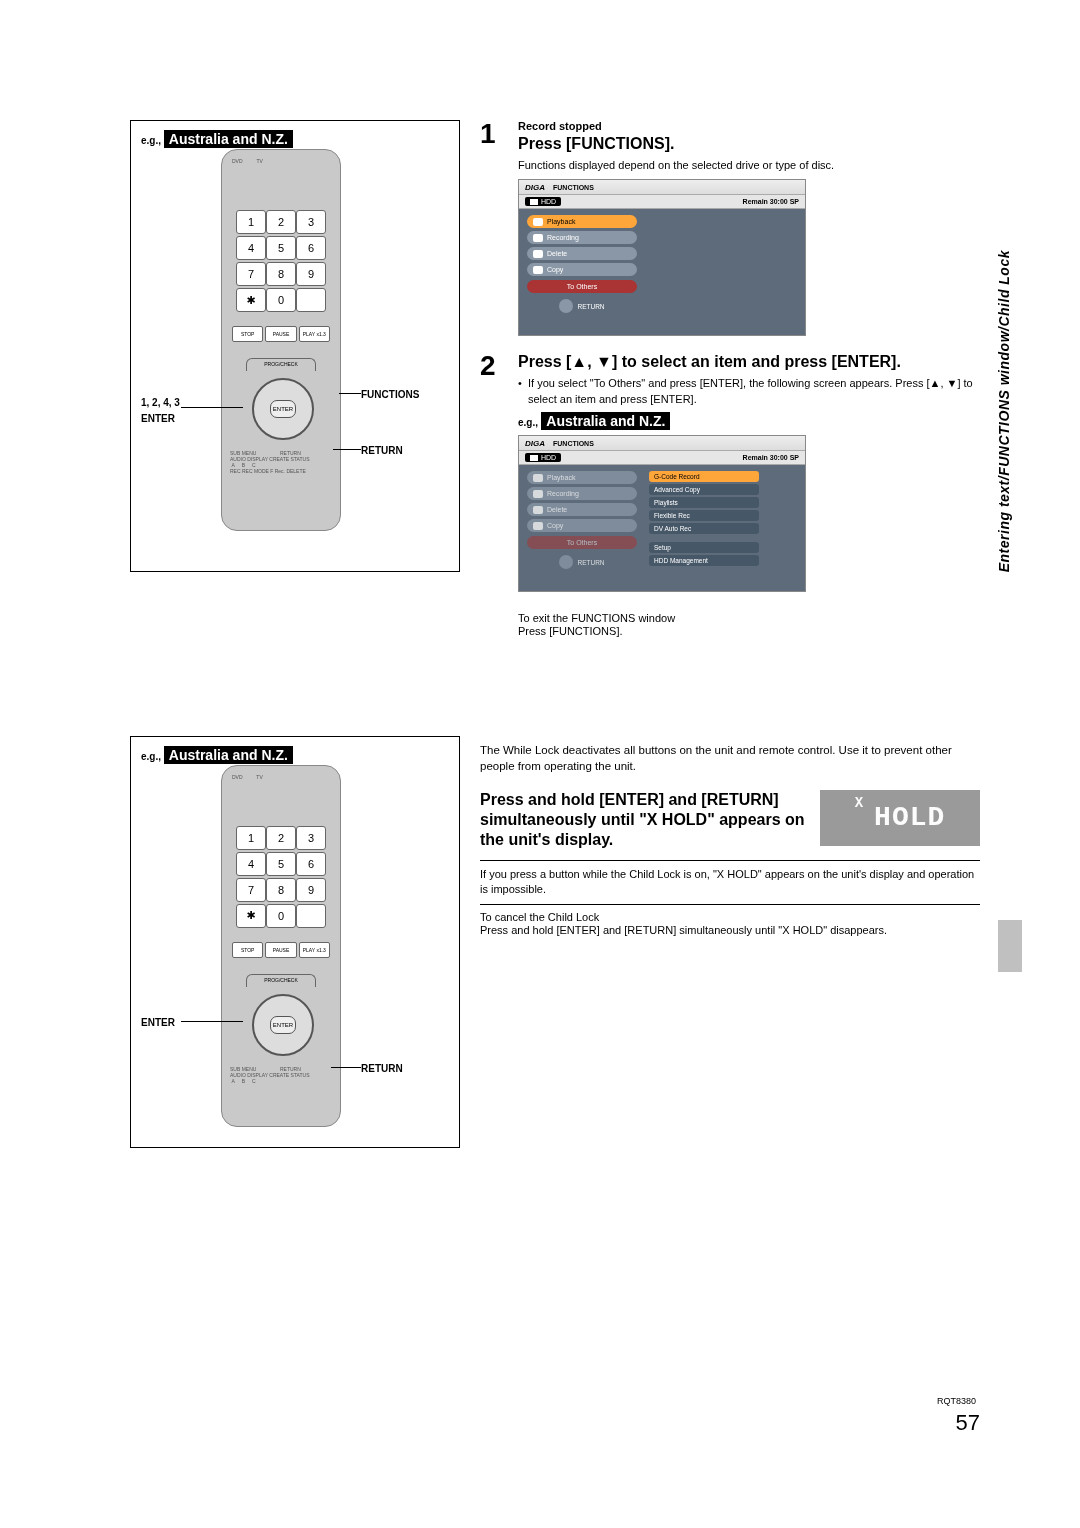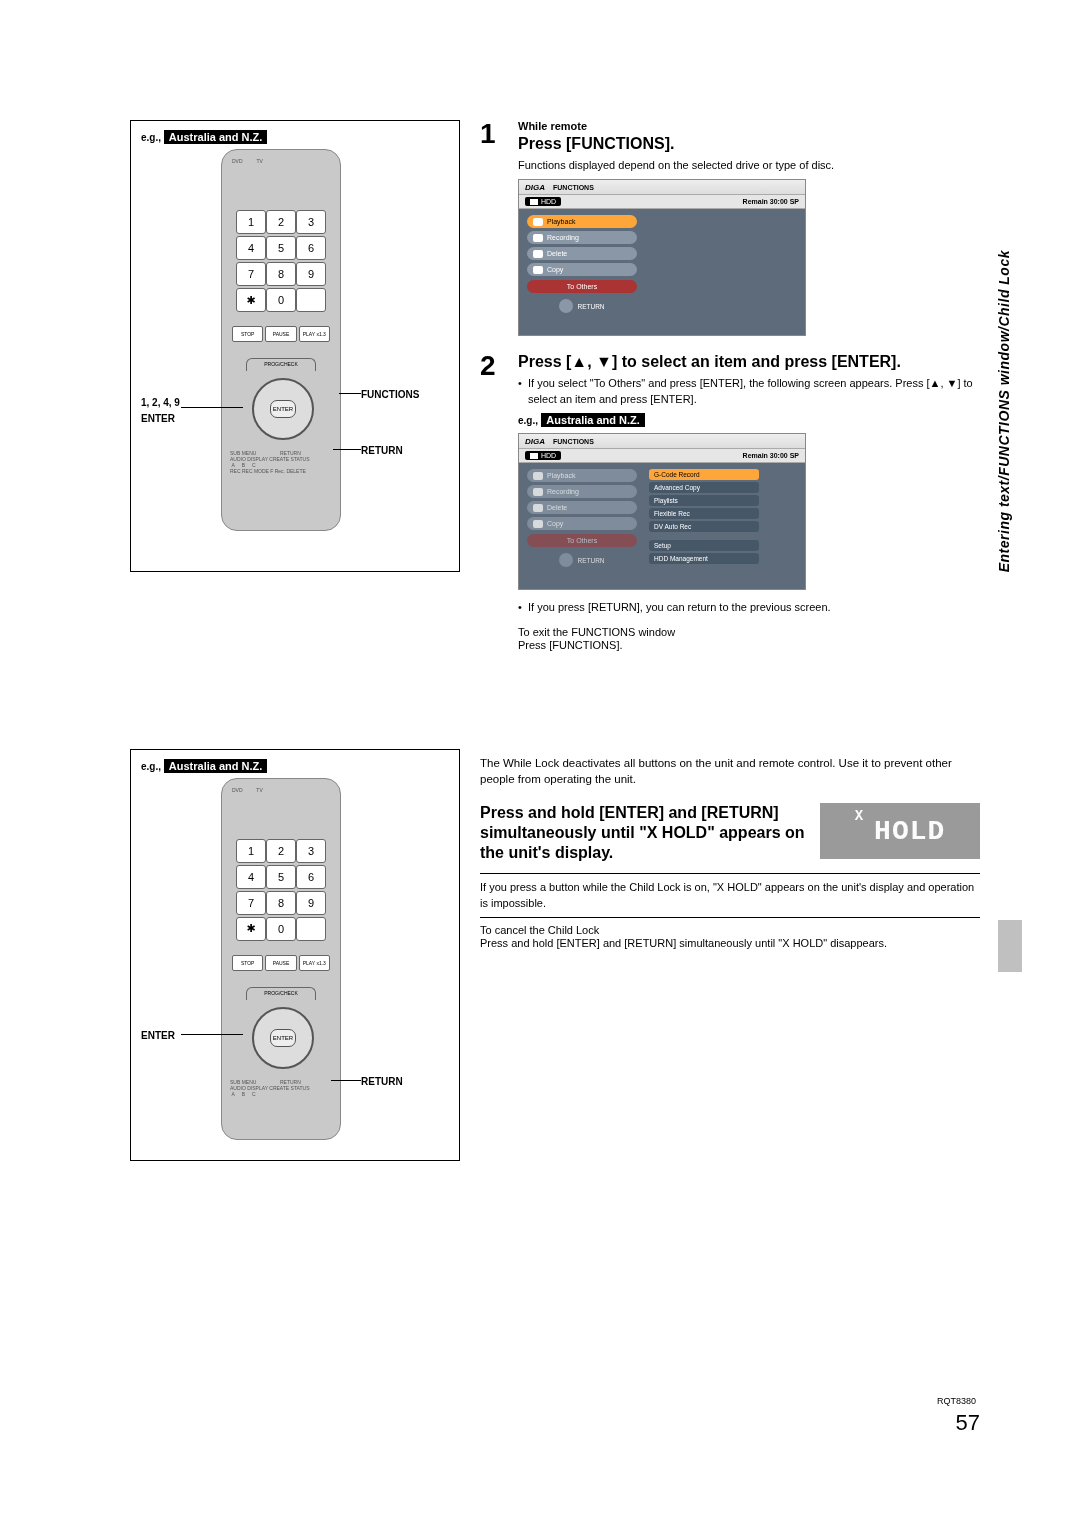--- a/index.html
+++ b/index.html
@@ -4,21 +4,21 @@
 <style>
   body { margin:0; font-family: Arial, Helvetica, sans-serif; background:#fff; color:#000; font-size:12px; }
   .page { width:1080px; height:1528px; margin:0 auto; position:relative; box-sizing:border-box; padding:120px 100px 0 130px; }
   .header-bar { background:#b0b0b0; color:#000; font-weight:bold; font-size:22px; padding:8px 12px 8px 28px; margin-bottom:10px; }
   .two-col { display:flex; gap:20px; }
   .left-col { width:330px; flex:none; }
   .right-col { flex:1; }
   .illus-box { border:0.8px solid #000; height:452px; position:relative; padding:10px; box-sizing:border-box; font-size:10px; }
   .illus-box2 { border:0.8px solid #000; height:412px; position:relative; padding:10px; box-sizing:border-box; font-size:10px; }
   .eg-label { font-weight:bold; font-size:10px; }
-  .region-tag { background:#000; color:#fff; padding:1px 5px; font-size:11px; font-weight:bold; }
+  .region-tag { background:#000; color:#fff; padding:1px 5px; font-size:14px; font-weight:bold; }
   .remote { width:118px; height:380px; background:#c9c9c9; border-radius:16px; border:1px solid #888; position:absolute; left:90px; top:28px; }
   .remote .keypad { position:absolute; top:60px; left:14px; display:grid; grid-template-columns:repeat(3,28px); gap:2px; }
   .remote .keypad .k { width:28px; height:22px; background:#fff; border:1px solid #666; border-radius:3px; display:flex; align-items:center; justify-content:center; font-size:11px; }
   .remote .nav-ring { position:absolute; top:228px; left:30px; width:58px; height:58px; border-radius:50%; border:2px solid #555; background:#ddd; display:flex; align-items:center; justify-content:center; }
   .remote .enter-btn { width:24px; height:16px; border:1px solid #555; border-radius:7px; font-size:6px; display:flex;align-items:center;justify-content:center; background:#eee; }
   .remote .topsmall { position:absolute; top:8px; left:10px; right:10px; height:48px; font-size:5px; color:#555; }
   .remote .midrow { position:absolute; top:176px; left:10px; right:10px; display:flex; gap:2px; }
   .remote .midrow .mb { flex:1; height:14px; border:1px solid #666; border-radius:2px; font-size:5px; display:flex;align-items:center;justify-content:center; background:#fff; }
   .remote .prog { position:absolute; top:208px; left:24px; right:24px; height:12px; border:1px solid #666; border-radius:6px 6px 0 0; border-bottom:none; font-size:5px; text-align:center; line-height:10px; }
   .remote .bottom-rows { position:absolute; top:300px; left:8px; right:8px; font-size:5px; color:#555; }
@@ -106,30 +106,30 @@
           </div>
           <div class="bottom-rows">SUB MENU &nbsp;&nbsp;&nbsp;&nbsp;&nbsp;&nbsp;&nbsp;&nbsp;&nbsp;&nbsp;&nbsp;&nbsp;&nbsp;&nbsp;&nbsp; RETURN<br>AUDIO DISPLAY CREATE STATUS<br>&nbsp;A&nbsp;&nbsp;&nbsp;&nbsp;&nbsp;B&nbsp;&nbsp;&nbsp;&nbsp;&nbsp;C<br>REC REC MODE F Rec. DELETE</div>
         </div>
 
         <div class="callout" style="left:230px; top:268px;">FUNCTIONS</div>
         <div class="callout-line" style="left:208px; top:272px; width:22px;"></div>
         <div class="callout" style="left:230px; top:324px;">RETURN</div>
         <div class="callout-line" style="left:202px; top:328px; width:28px;"></div>
         <div class="callout" style="left:10px; top:292px;">ENTER</div>
         <div class="callout-line" style="left:50px; top:286px; width:62px;"></div>
-        <div class="callout" style="left:10px; top:276px;">1, 2, 4, 9</div>
+        <div class="callout" style="left:10px; top:276px;">1, 2, 4, 3</div>
       </div>
     </div>
 
     <div class="right-col">
 
       <div class="step">
         <div class="step-num">1</div>
         <div class="step-body">
-          <div class="step-sub">While remote</div>
+          <div class="step-sub">Record stopped</div>
           <div class="step-title">Press [FUNCTIONS].</div>
           <div class="step-text">Functions displayed depend on the selected drive or type of disc.</div>
 
           <div class="osd">
             <div class="osd-top">
               <span class="logo">DIGA</span>
               <span class="ftxt">FUNCTIONS</span>
             </div>
             <div class="osd-sub">
               <span class="hdd-pill">HDD</span>
@@ -215,23 +215,20 @@
                 <div class="rrow">Playlists</div>
                 <div class="rrow">Flexible Rec</div>
                 <div class="rrow">DV Auto Rec</div>
                 <div style="height:6px"></div>
                 <div class="rrow">Setup</div>
                 <div class="rrow">HDD Management</div>
               </div>
             </div>
           </div>
 
-          <div class="step-text">
-            <div class="bullet">If you press [RETURN], you can return to the previous screen.</div>
-          </div>
           <div style="height:10px"></div>
           <div class="note-title">To exit the FUNCTIONS window</div>
           <div class="step-text">Press [FUNCTIONS].</div>
         </div>
       </div>
     </div>
   </div>
 
   <div style="height:90px"></div>
 

